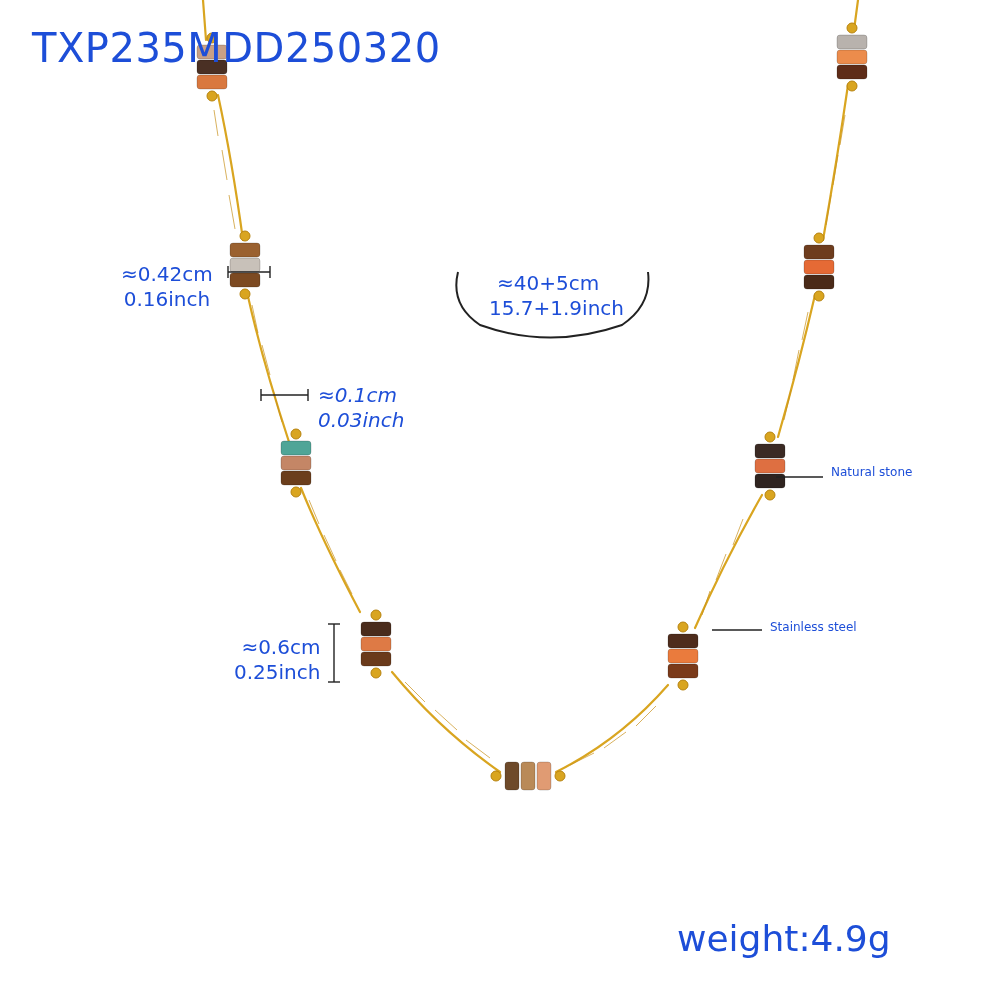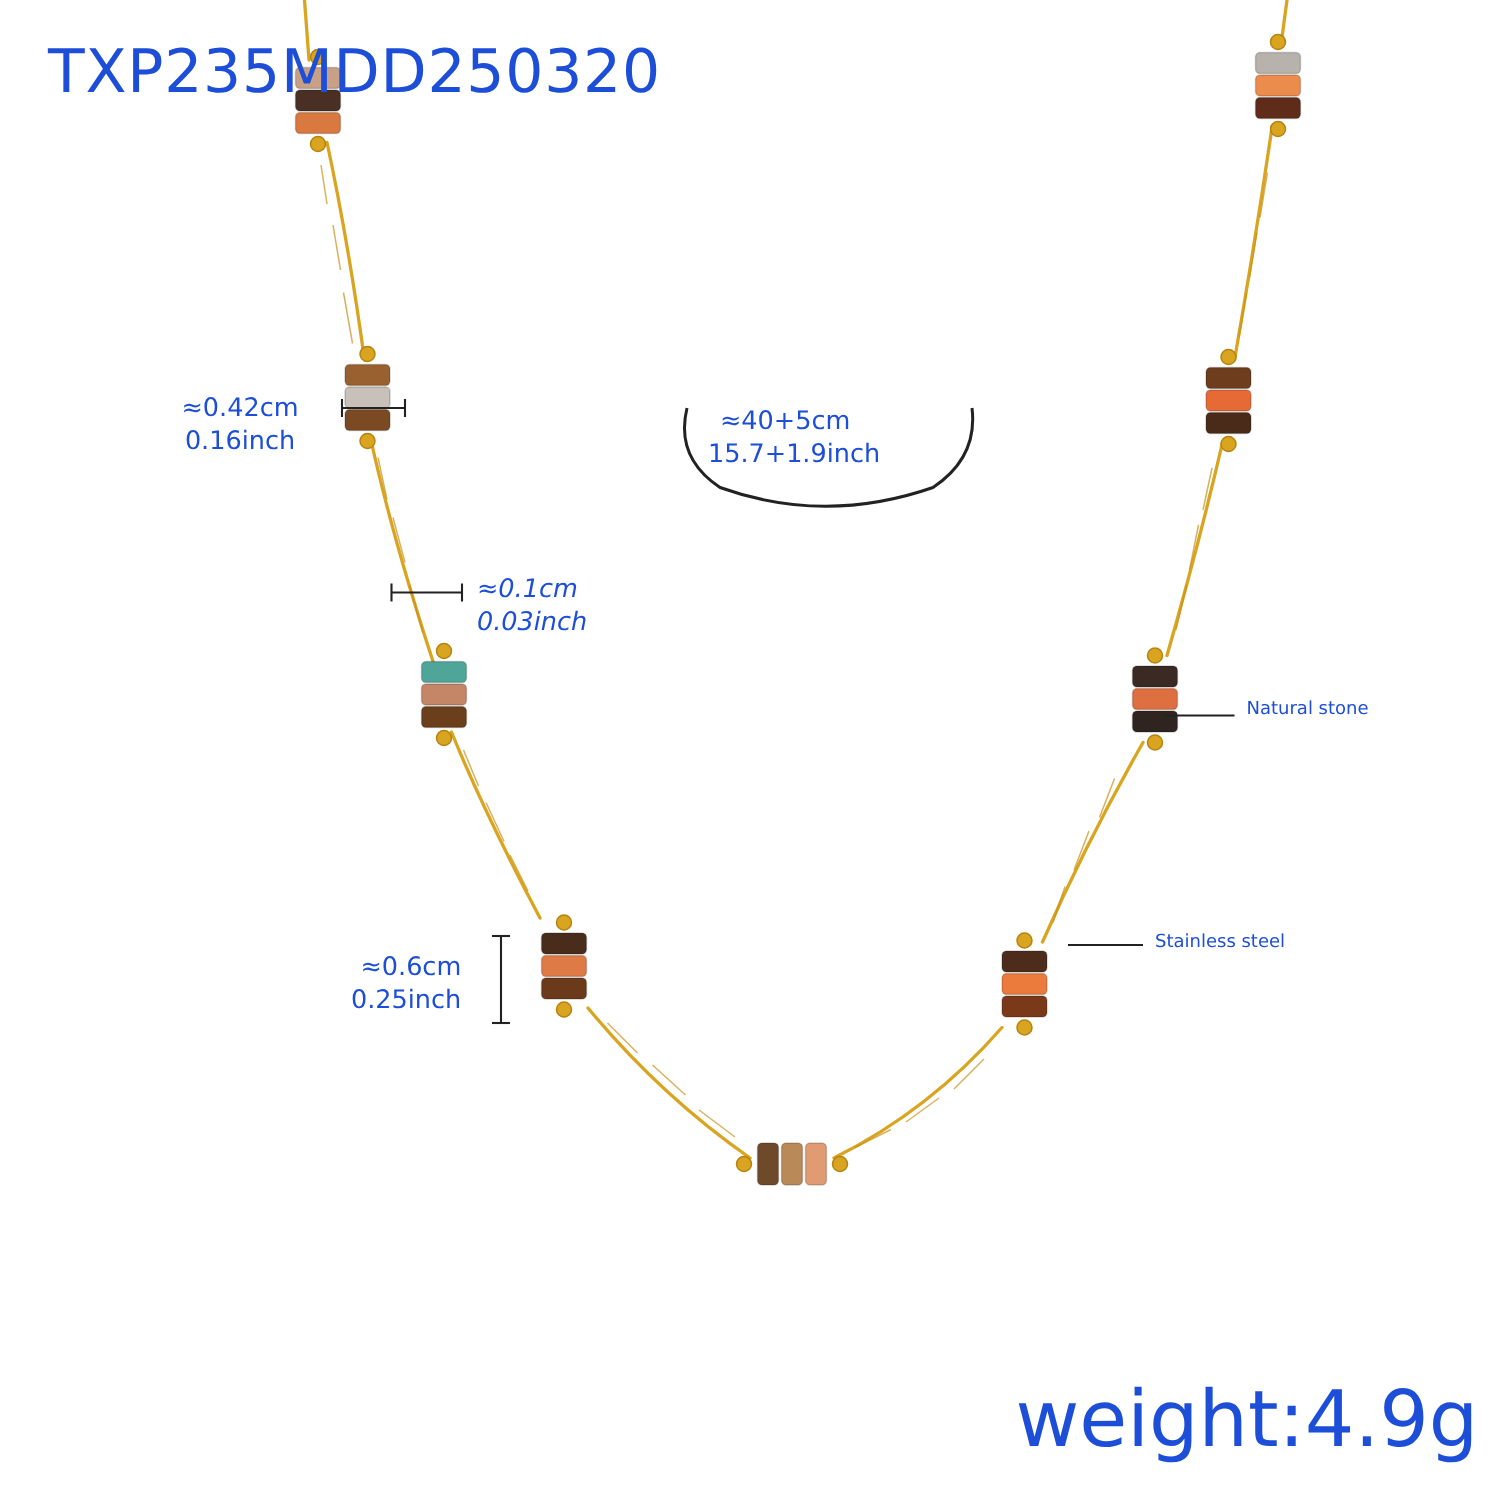--- a/index.html
+++ b/index.html
@@ -1,21 +1,21 @@
 <!DOCTYPE html>
 <html><head>
   <meta charset="utf-8">
   <style>
     html, body { margin: 0; padding: 0; background: #ffffff; }
     body { width: 1000px; height: 1000px; position: relative; overflow: hidden; font-family: "DejaVu Sans", sans-serif; color: #111; }
     #art { position: absolute; left: 0; top: 0; width: 1000px; height: 1000px; }
     .label { position: absolute; color: #1d4ed8; white-space: nowrap; line-height: 1; }
     .sku { left: 32px; top: 28px; font-size: 40px; font-weight: normal; letter-spacing: 0.5px; }
-    .weight { left: 677px; top: 921px; font-size: 52px; }
-    .dim { font-size: 17px; }
+    .weight { left: 677px; top: 921px; font-size: 36px; }
+    .dim { font-size: 20px; }
     .dim .line2 { display: block; margin-top: 5px; text-align: center; }
     .callout { font-size: 12px; }
   </style>
 </head>
 <body>
 
 <svg id="art" viewBox="0 0 1000 1000" xmlns="http://www.w3.org/2000/svg">
 
   <g fill="none" stroke="#d9a520" stroke-width="2.2" stroke-linecap="round">
     <path d="M203 0 L206 40 M218 95 Q232 160 243 240 M247 292 Q262 360 290 445 M301 488 Q322 540 360 612 M392 672 Q440 730 500 772"></path>
@@ -115,21 +115,21 @@
 <div class="label dim" style="left:318px; top:385px;font-style:italic;">
   <span>≈0.1cm</span>
   <span class="line2">0.03inch</span>
 </div>
 
 <div class="label dim" style="left:234px; top:637px; text-align:right;">
   <span style="display:block; ">≈0.6cm</span>
   <span class="line2">0.25inch</span>
 </div>
 
-<div class="label dim" style="left:480px; top:273px;">
+<div class="label dim" style="left:497px; top:273px;">
   <span>≈40+5cm</span>
   <span class="line2" style="margin-left:-8px;">15.7+1.9inch</span>
 </div>
 
 <div class="label callout" style="left:831px; top:466px;">Natural stone</div>
 <div class="label callout" style="left:770px; top:621px;">Stainless steel</div>
 
 <div class="label weight">weight:4.9g</div>
 
 </body></html>

